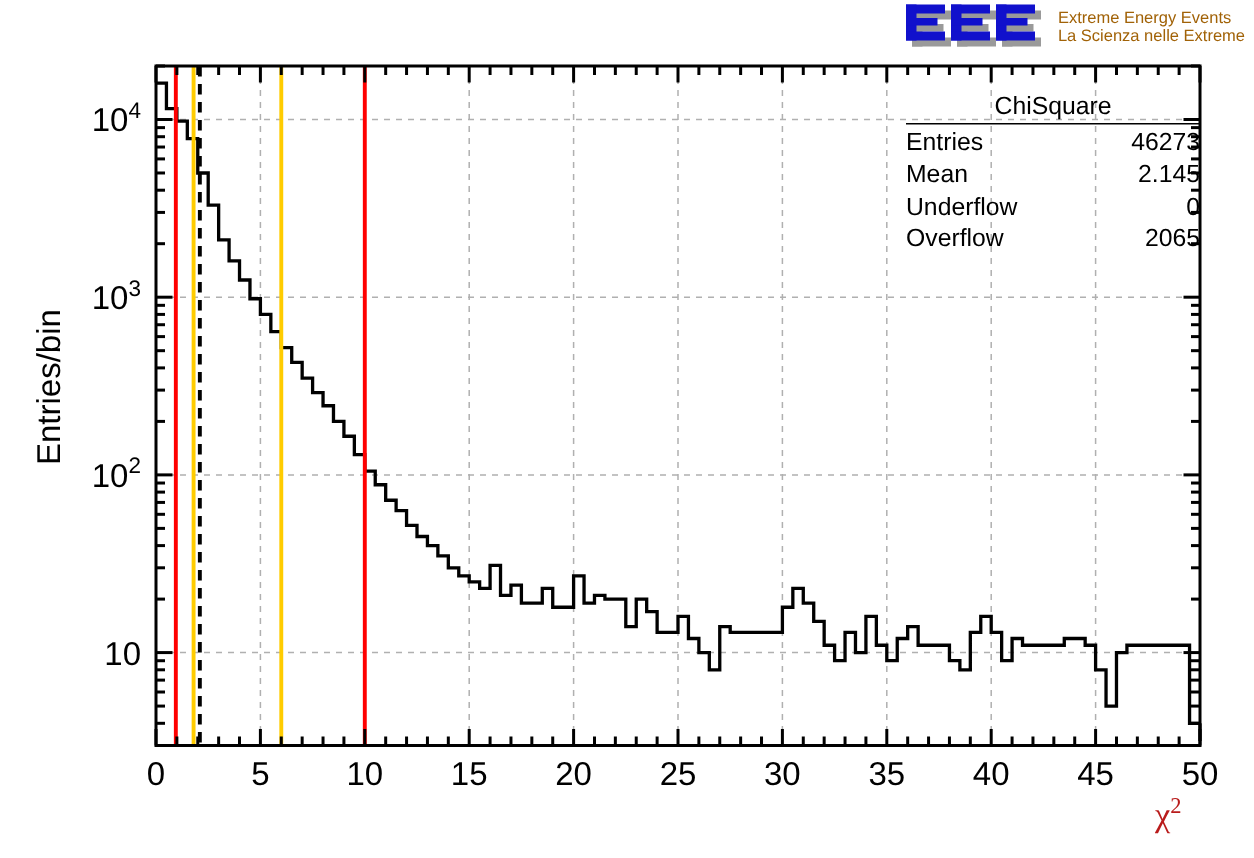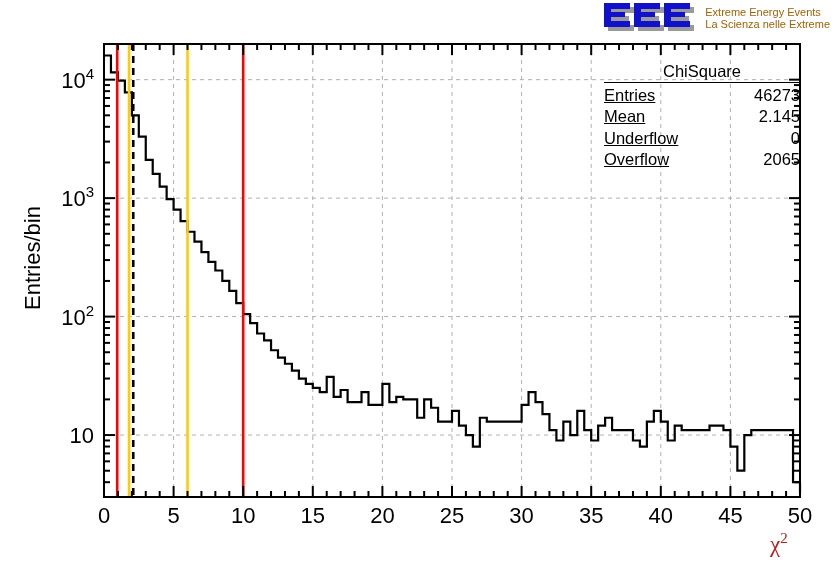--- a/index.html
+++ b/index.html
@@ -33,21 +33,21 @@
   .xlabel sup{font-size:15px;}
 
   
   .stats{
     position:absolute; left:604px; top:62px; width:196px;
     font-size:16.5px; color:#000; background:transparent;
   }
   .stats .st-title{text-align:center; padding-bottom:1px;}
   .stats .st-rule{border-bottom:1.6px solid #000; margin:0 0 2px 0;}
   .stats .st-row{display:flex; justify-content:space-between; line-height:1.30;}
-  .stats .st-row .k{text-align:center;text-decoration:underline;}
+  .stats .st-row .k{text-align:center;}
   .stats .st-row .v{text-align:right;margin-left:17px;}
 
   svg{position:absolute; left:0; top:0;}
 </style>
 </head>
 <body>
 
 <div id="root">
 
 

